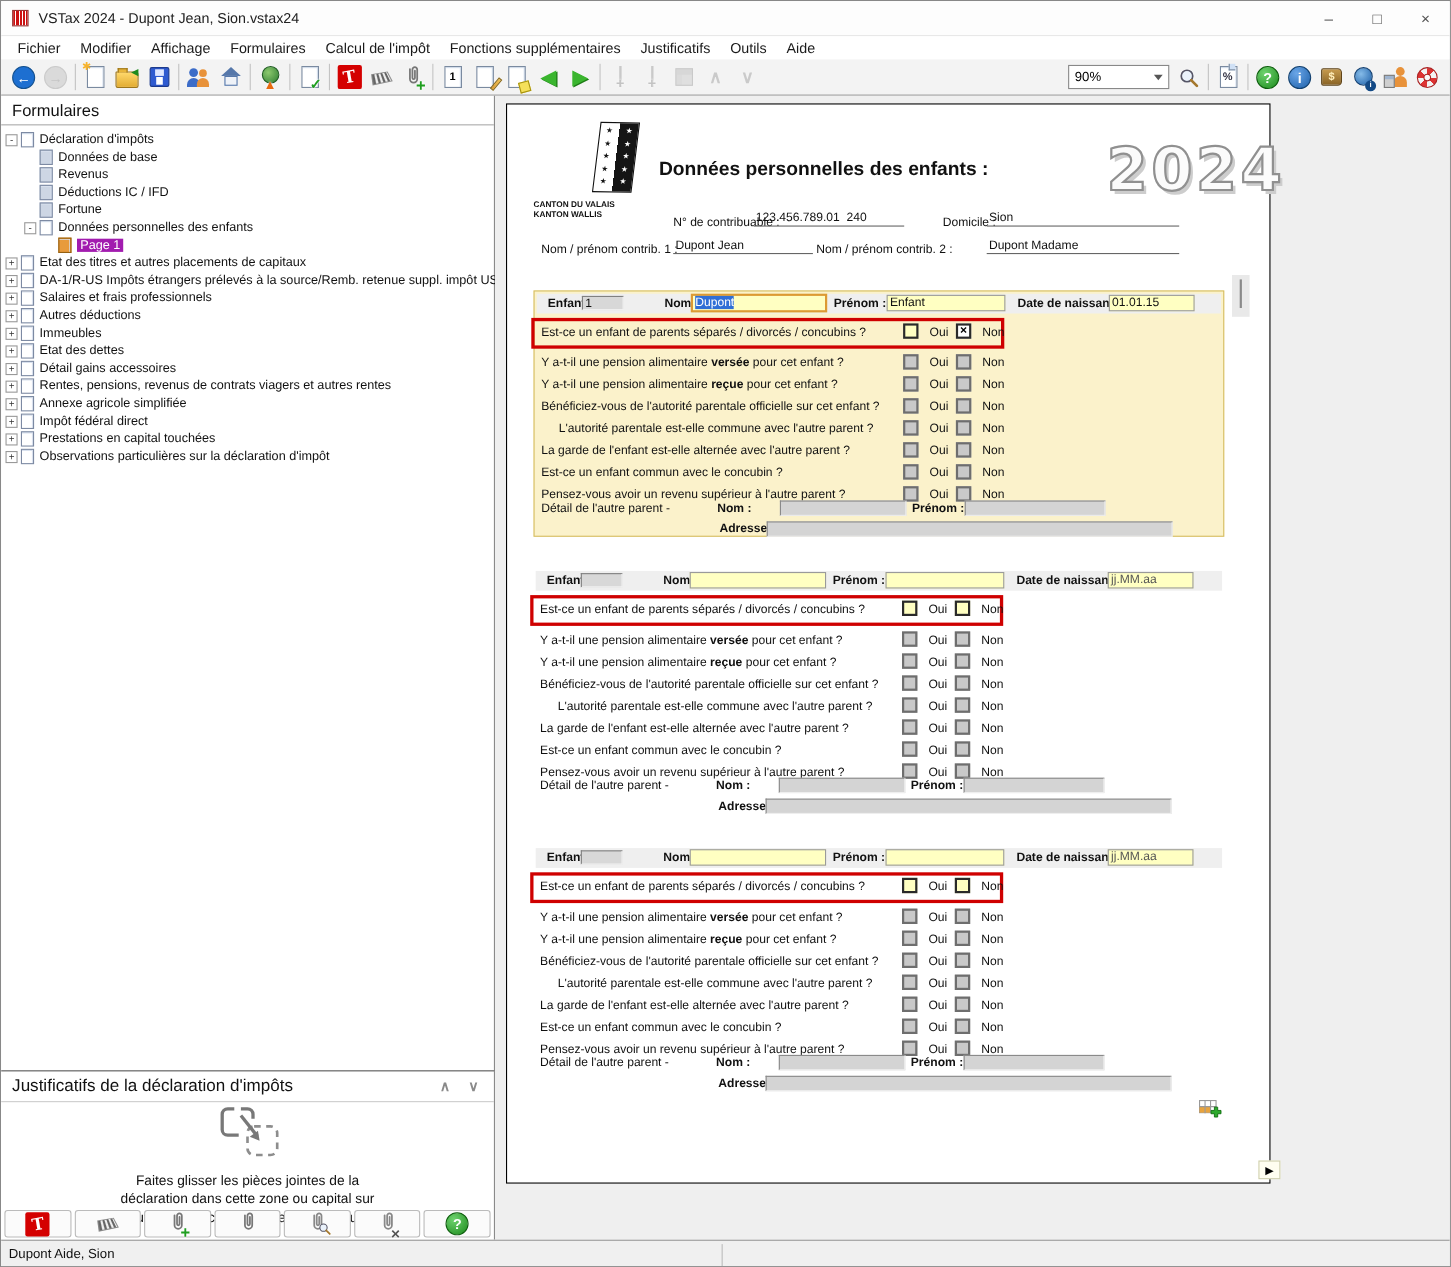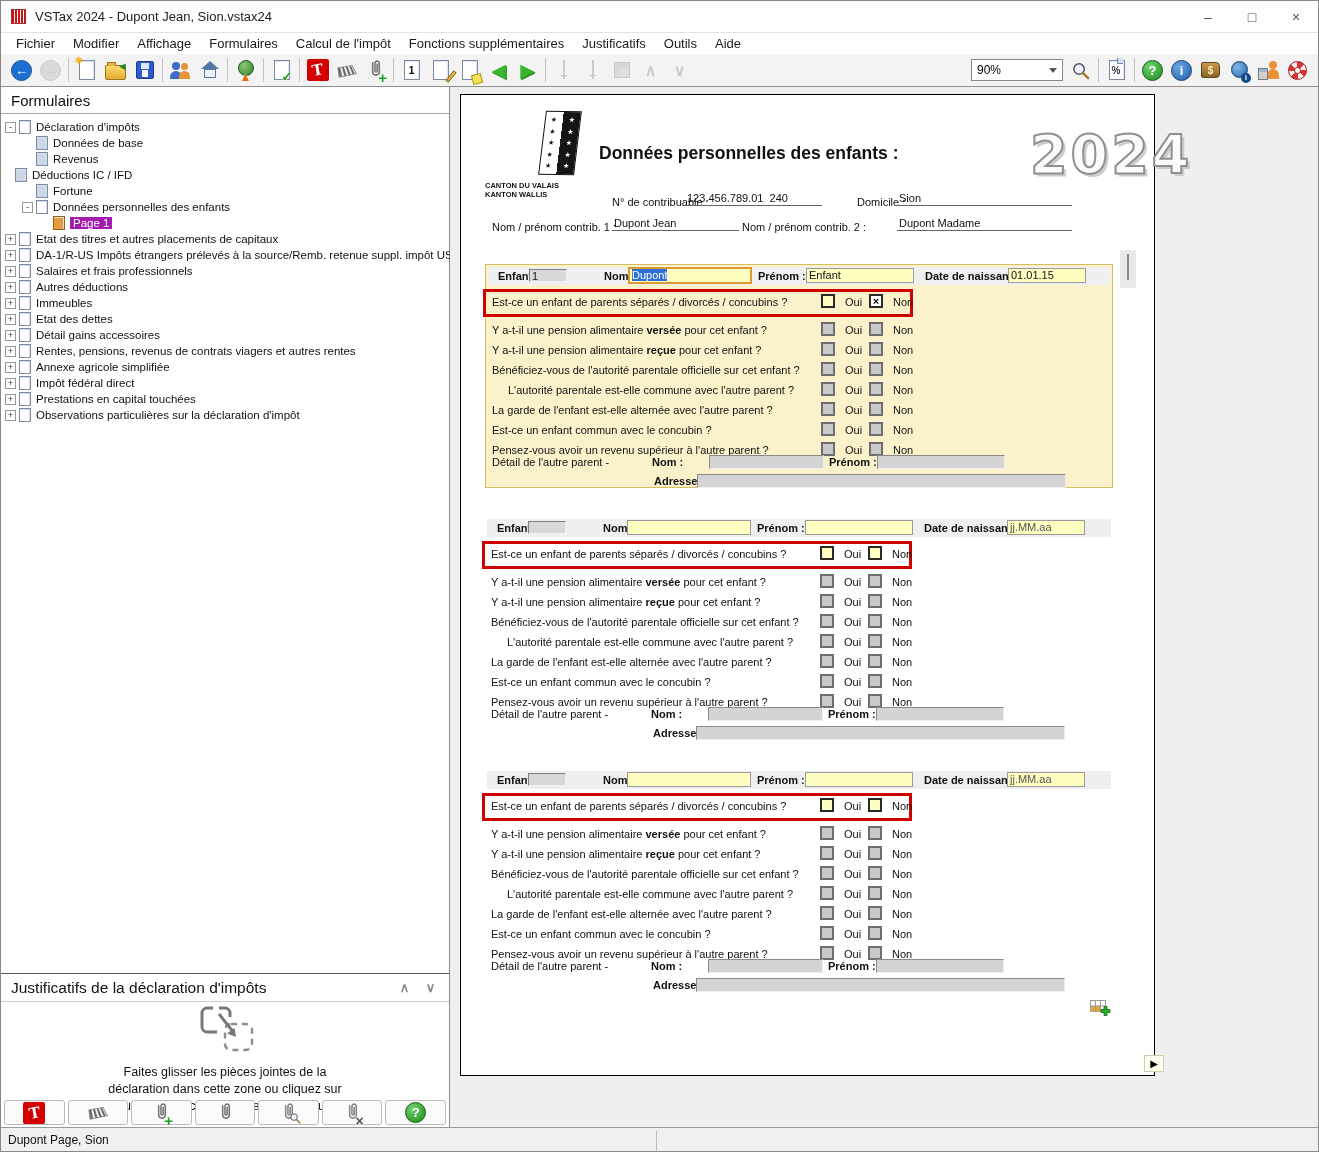--- a/index.html
+++ b/index.html
@@ -48,21 +48,21 @@
 .main{position:absolute;left:449px;top:0;right:0;height:100%;background:#efefef}
 .page{position:absolute;left:10px;top:7px;width:695px;height:982px;background:#fff;border:1px solid #000;font-size:11px;color:#111}
 .nextbtn{position:absolute;left:683px;top:960px;width:20px;height:17px;background:#fffef0;border:1px solid #cfcfae;display:flex;align-items:center;justify-content:center;font-size:10px;color:#000}
 
 .vlogo{position:absolute;left:81px;top:16px;width:36px;height:64px;background:linear-gradient(90deg,#fff 0 17px,#151515 17px);border:1px solid #111;transform:skewX(-6deg) rotate(1deg)}
 .vstars{position:absolute;top:2px;font-size:7px;line-height:11.5px;text-align:center;width:10px}
 .vstars.l{left:3px;color:#151515}
 .vstars.r{right:3px;color:#fff}
 .vtext{position:absolute;left:24px;top:86px;width:120px;text-align:left;font-size:7.5px;font-weight:bold;line-height:9px}
 .ftitle{position:absolute;left:138px;top:48px;font-size:17.5px;font-weight:bold}
-.fyear{position:absolute;left:569px;top:28px;font-size:54px;font-weight:bold;letter-spacing:3px;color:#fbfbfb;-webkit-text-stroke:2px #909090;text-shadow:3px 3px 0 #cdcdcd;font-family:"DejaVu Sans",sans-serif}
+.fyear{position:absolute;left:545px;top:28px;font-size:54px;font-weight:bold;letter-spacing:3px;color:#fbfbfb;-webkit-text-stroke:2px #909090;text-shadow:3px 3px 0 #cdcdcd;font-family:"DejaVu Sans",sans-serif}
 .fl{position:absolute;font-size:11px}
 .fval{position:absolute;border-bottom:1px solid #666;font-size:11px;padding:0 2px 1px 2px;white-space:pre}
 
 .sec{position:absolute;left:24px;width:628px;height:224px}
 .sec.yellow{background:#fbf2cb;border:1px solid #d6bd62}
 .sband{position:absolute;left:2px;top:2px;right:2px;height:18px;background:#efefef}
 .bl{position:absolute;top:3px;font-weight:bold;font-size:11px}
 .gin{position:absolute;top:2px;height:13px;background:#d8d8d8;border:1px solid #808080;border-right-color:#f2f2f2;border-bottom-color:#f2f2f2;font-size:11px;padding:0 2px}
 .yin{position:absolute;top:1px;height:15px;background:#ffffc2;border:1px solid #9a9a9a;font-size:11px;padding:0 2px;line-height:13px}
 .yin.focus{border:2px solid #dc9a33;top:0;height:17px;line-height:13px}
@@ -349,21 +349,21 @@
           <div class="trow" style="padding-left:21px">
             <span class="expsp"></span>
             <span class="ti sub"></span>
             <span class="tlabel">Données de base</span>
           </div>
           <div class="trow" style="padding-left:21px">
             <span class="expsp"></span>
             <span class="ti sub"></span>
             <span class="tlabel">Revenus</span>
           </div>
-          <div class="trow" style="">
+          <div class="trow" style="padding-left:21px">
             <span class="expsp"></span>
             <span class="ti sub"></span>
             <span class="tlabel">Déductions IC / IFD</span>
           </div>
           <div class="trow" style="padding-left:21px">
             <span class="expsp"></span>
             <span class="ti sub"></span>
             <span class="tlabel">Fortune</span>
           </div>
           <div class="trow" style="padding-left:21px">
@@ -448,21 +448,21 @@
         <div class="jdrop">
           <svg width="72" height="50" viewBox="0 0 72 50">
             <path d="M24 4 h-6 a5 5 0 0 0 -5 5 v14 a5 5 0 0 0 5 5 h10" fill="none" stroke="#787878" stroke-width="3"></path>
             <path d="M30 4 h6 a5 5 0 0 1 5 5 v4" fill="none" stroke="#787878" stroke-width="3"></path>
             <rect x="36" y="20" width="27" height="26" rx="6" fill="none" stroke="#8d8d8d" stroke-width="2.4" stroke-dasharray="6 5"></rect>
             <path d="M30 10 L45 29" stroke="#787878" stroke-width="3"></path>
             <path d="M47 33 l-1.5 -9 l-7.5 5.5 z" fill="#787878"></path>
           </svg>
           <div class="jtext" id="jtext">
               <div>Faites glisser les pièces jointes de la</div>
-              <div>déclaration dans cette zone ou cliquez sur</div>
+              <div>déclaration dans cette zone ou capital sur</div>
               <div>"Ajouter des pièces jointes"en bas à gauche.</div>
             </div>
         </div>
         <div class="jbtns" id="jbtns">
             <span class="jbtn">
               <span class="ic">
                 <span style="width:22px;height:22px;background:#d40000;color:#fff;display:flex;align-items:center;justify-content:center;font-weight:bold;font-size:15px;border-radius:2px;font-family:'DejaVu Serif',serif">
                   <span style="display:inline-block;transform:rotate(-10deg)">T</span>
                 </span>
               </span>
@@ -789,17 +789,17 @@
           <line x1="10.5" y1="0" x2="10.5" y2="12" stroke="#999"></line>
           <path d="M12 13 h3 v-3 h3 v3 h3 v3 h-3 v3 h-3 v-3 h-3 z" fill="#2daa2d" stroke="#0d6b0d" stroke-width="0.8" transform="translate(-1,-3.5)"></path>
         </svg>
 
         <div class="nextbtn">▶</div>
       </div>
     </div>
   </div>
 
   <div class="statusbar">
-    <span class="stext">Dupont Page, Sion</span>
+    <span class="stext">Dupont Aide, Sion</span>
     <span class="sdiv"></span>
   </div>
 
 </div>
 
 </body></html>

